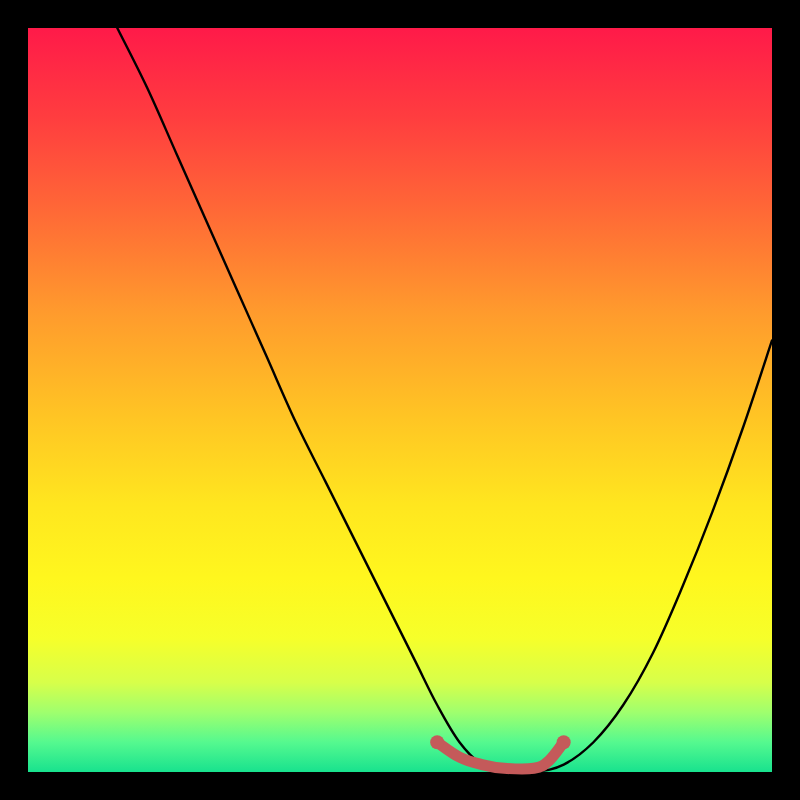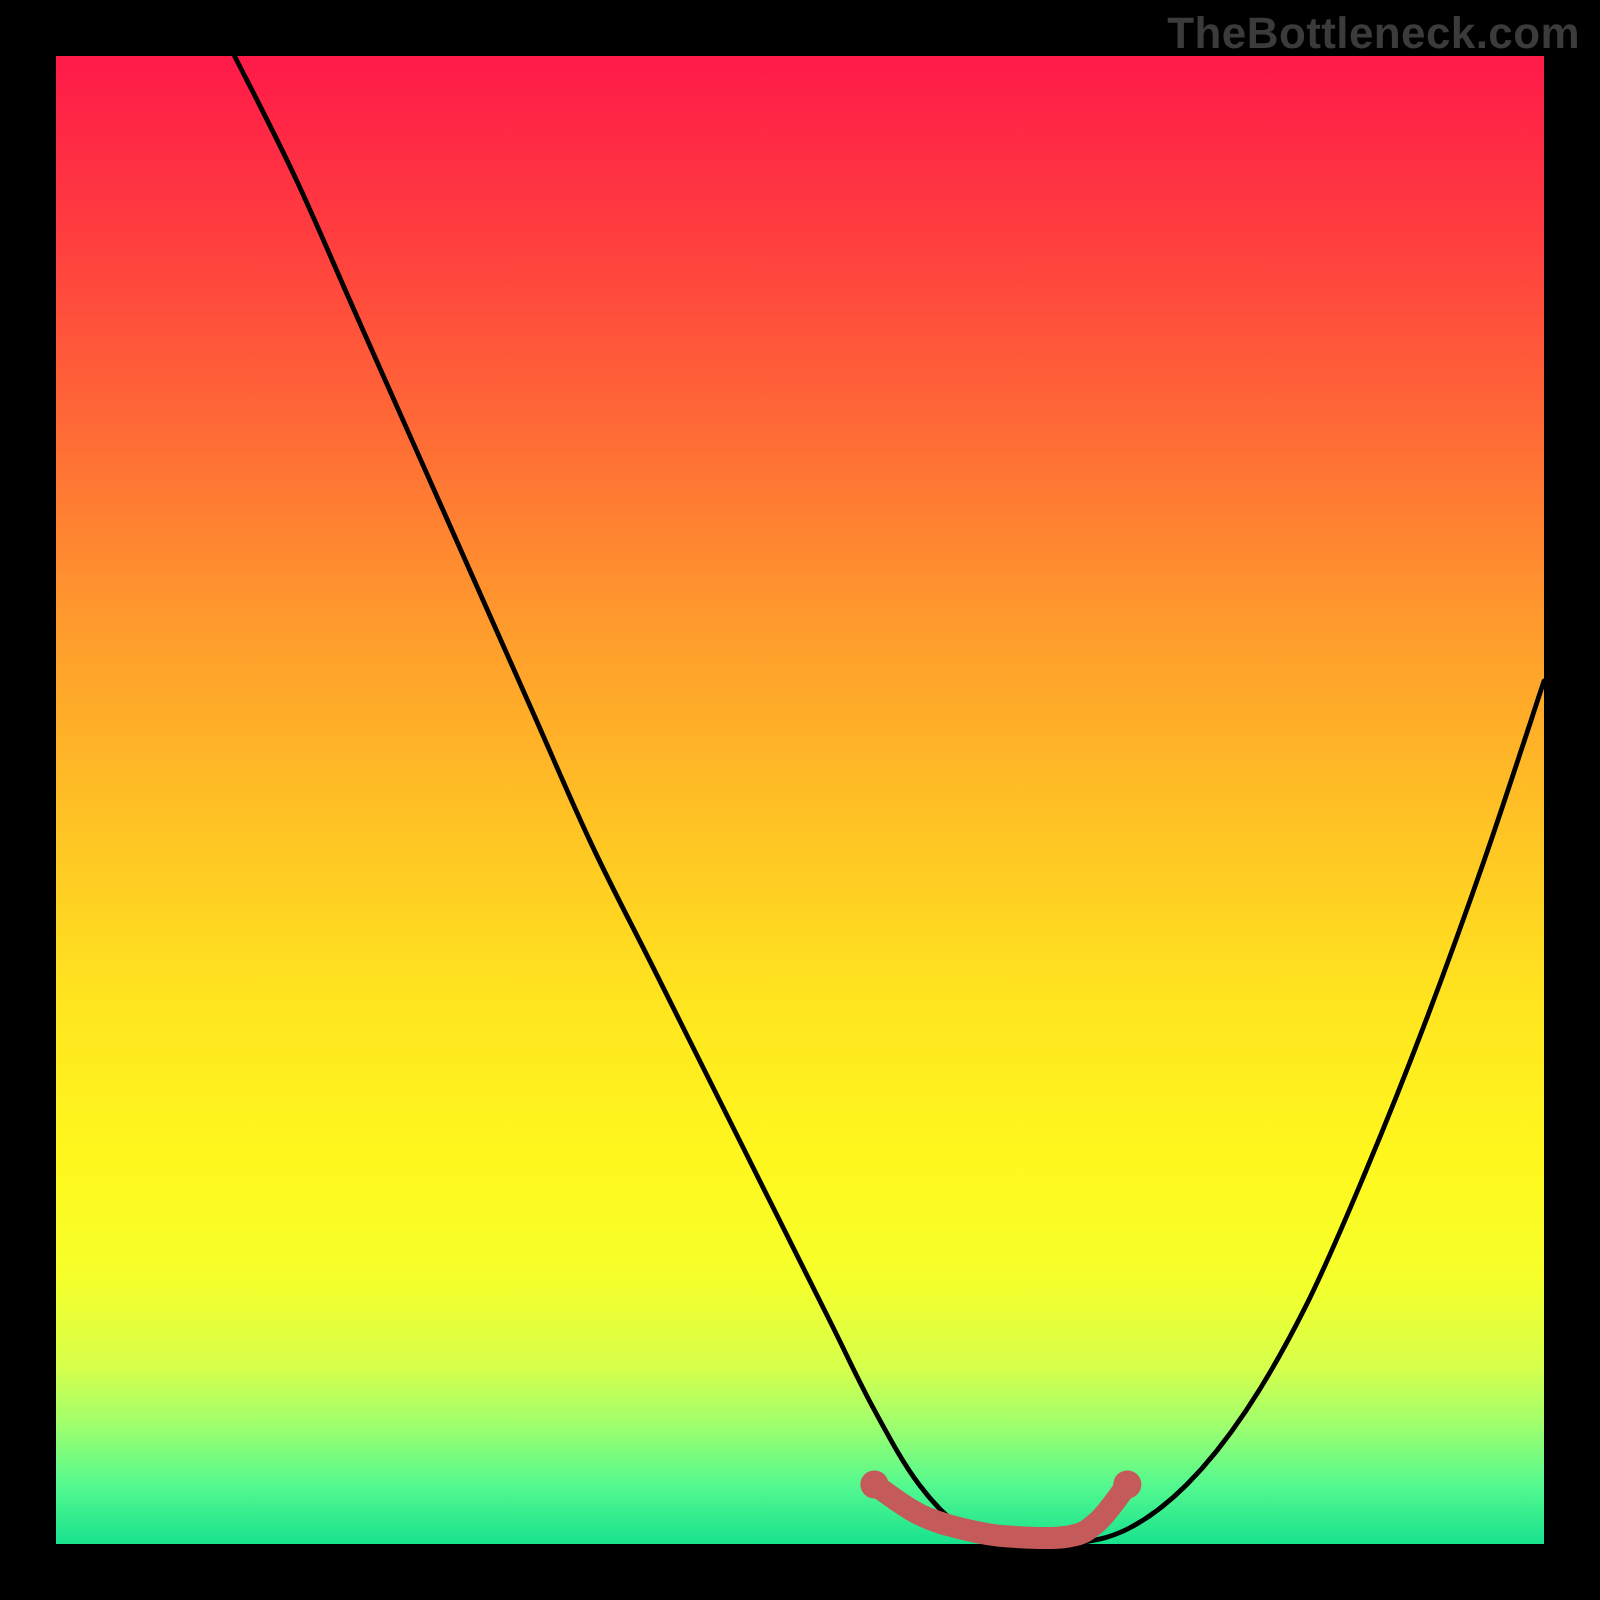--- a/index.html
+++ b/index.html
@@ -57,21 +57,20 @@
     top: 0;
     width: 744px;
     height: 744px;
     overflow: visible;
   }
 </style>
 </head>
 <body>
 
 <div class="frame">
-  <div class="watermark">TheBottleneck.com</div>
   <div class="plot">
     <svg class="curve" viewBox="0 0 744 744" preserveAspectRatio="none">
       <path id="main-curve" fill="none" stroke="#000000" stroke-width="2.4" stroke-linecap="round" stroke-linejoin="round" d="M 89.28,0 C 94.63680000000001,10.713599999999996 108.3264,36.75359999999998 119.04,59.51999999999998 C 129.7536,82.28639999999999 138.08640000000003,102.37440000000001 148.8,126.48000000000002 C 159.5136,150.58560000000003 167.8464,169.33440000000007 178.56,193.44000000000005 C 189.27360000000002,217.54560000000004 197.6064,236.2944 208.32000000000002,260.4 C 219.03360000000004,284.50559999999996 227.36640000000003,303.2544 238.08,327.35999999999996 C 248.7936,351.46559999999994 257.1264,371.5536 267.84,394.32 C 278.55359999999996,417.08639999999997 286.88640000000004,432.41279999999995 297.6,453.84 C 308.3136,475.2672 316.6464,491.9328 327.36,513.36 C 338.0736,534.7872 346.4064,551.4528 357.12,572.88 C 367.8336,594.3072 377.5056,613.6512 386.88,632.4 C 396.2544,651.1487999999999 401.16480000000007,662.3087999999999 409.20000000000005,677.04 C 417.2352,691.7712 423.4848,703.5264 431.52,714.24 C 439.55519999999996,724.9536 445.80479999999994,731.2031999999999 453.84,736.56 C 461.8752,741.9168 466.78560000000004,742.6608 476.16,744 C 485.5344,745.3392 495.20640000000003,745.3392 505.92,744 C 516.6336,742.6608 524.9663999999999,741.9168 535.68,736.56 C 546.3936,731.2031999999999 554.7264,724.9536 565.44,714.24 C 576.1536000000001,703.5264 584.4864000000001,693.1103999999999 595.2,677.04 C 605.9136,660.9696 614.2463999999999,646.3872 624.9599999999999,624.96 C 635.6736,603.5328000000001 644.0064,583.4448 654.72,558 C 665.4336000000001,532.5552 673.7664,511.7232 684.48,483.6 C 695.1936000000001,455.4768 703.5264,432.5616 714.24,401.76 C 724.9536,370.9584 738.6432,328.5504 744,312.48"></path>
       <path id="highlight-path" fill="none" stroke="#c45a5a" stroke-width="11" stroke-linecap="round" stroke-linejoin="round" d="M 409.20000000000005,714.24 C 413.21760000000006,716.9184 423.4848,725.1024 431.52,729.12 C 439.55519999999996,733.1376 445.80479999999994,734.5512 453.84,736.56 C 461.8752,738.5687999999999 466.78560000000004,739.6103999999999 476.16,740.28 C 485.5344,740.9496 497.88480000000004,741.6192 505.92,740.28 C 513.9552,738.9408 515.4431999999999,737.5272 520.8,732.84 C 526.1568,728.1528000000001 533.0015999999999,717.588 535.68,714.24"></path>
       <circle id="hl-dot-start" r="7" fill="#c45a5a" cx="409.20000000000005" cy="714.24"></circle>
       <circle id="hl-dot-end" r="7" fill="#c45a5a" cx="535.68" cy="714.24"></circle>
     </svg>
   </div>
 </div>
 

